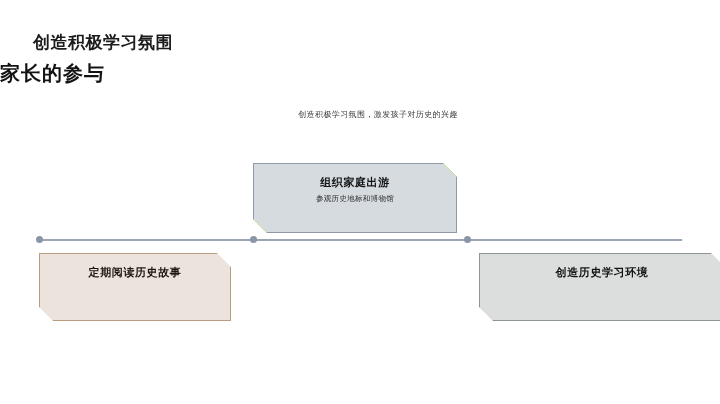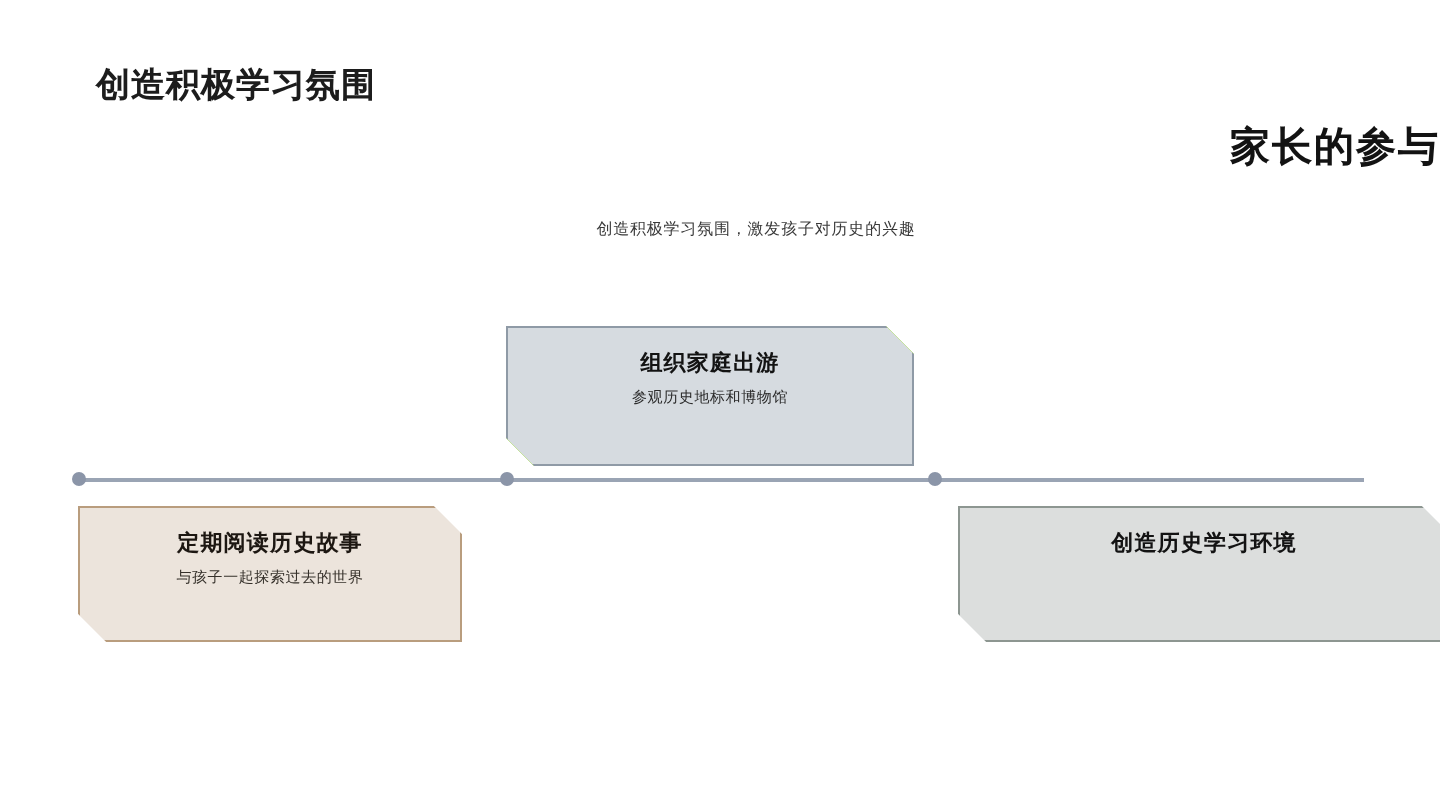--- a/index.html
+++ b/index.html
@@ -18,36 +18,36 @@
 
   #slide {
     position: absolute;
     inset: 0;
     background: #ffffff;
   }
 
   
   #slide-title {
     position: absolute;
-    left: 48px;
+    left: 33px;
     top: 31px;
     font-size: 17px;
     font-weight: bold;
     letter-spacing: 0.5px;
     color: #1c1c1c;
     white-space: nowrap;
   }
 
   
   #main-heading {
     position: absolute;
     left: 0;
     right: 0;
     top: 60px;
-    text-align: right;
+    text-align: left;
     font-size: 20px;
     font-weight: bold;
     letter-spacing: 1px;
     color: #131313;
   }
 
   
   #subtitle {
     position: absolute;
     left: 0;
@@ -188,21 +188,20 @@
 
   <div class="card" id="card-top">
     <div class="card-inner"></div>
     <div class="card-title">组织家庭出游</div>
     <div class="card-desc">参观历史地标和博物馆</div>
   </div>
 
   <div class="card" id="card-left">
     <div class="card-inner"></div>
     <div class="card-title">定期阅读历史故事</div>
-    <div class="card-desc">与孩子一起探索过去的世界</div>
   </div>
 
   <div class="card" id="card-right">
     <div class="card-inner"></div>
     <div class="card-title">创造历史学习环境</div>
   </div>
 
 </div>
 
 </body></html>

